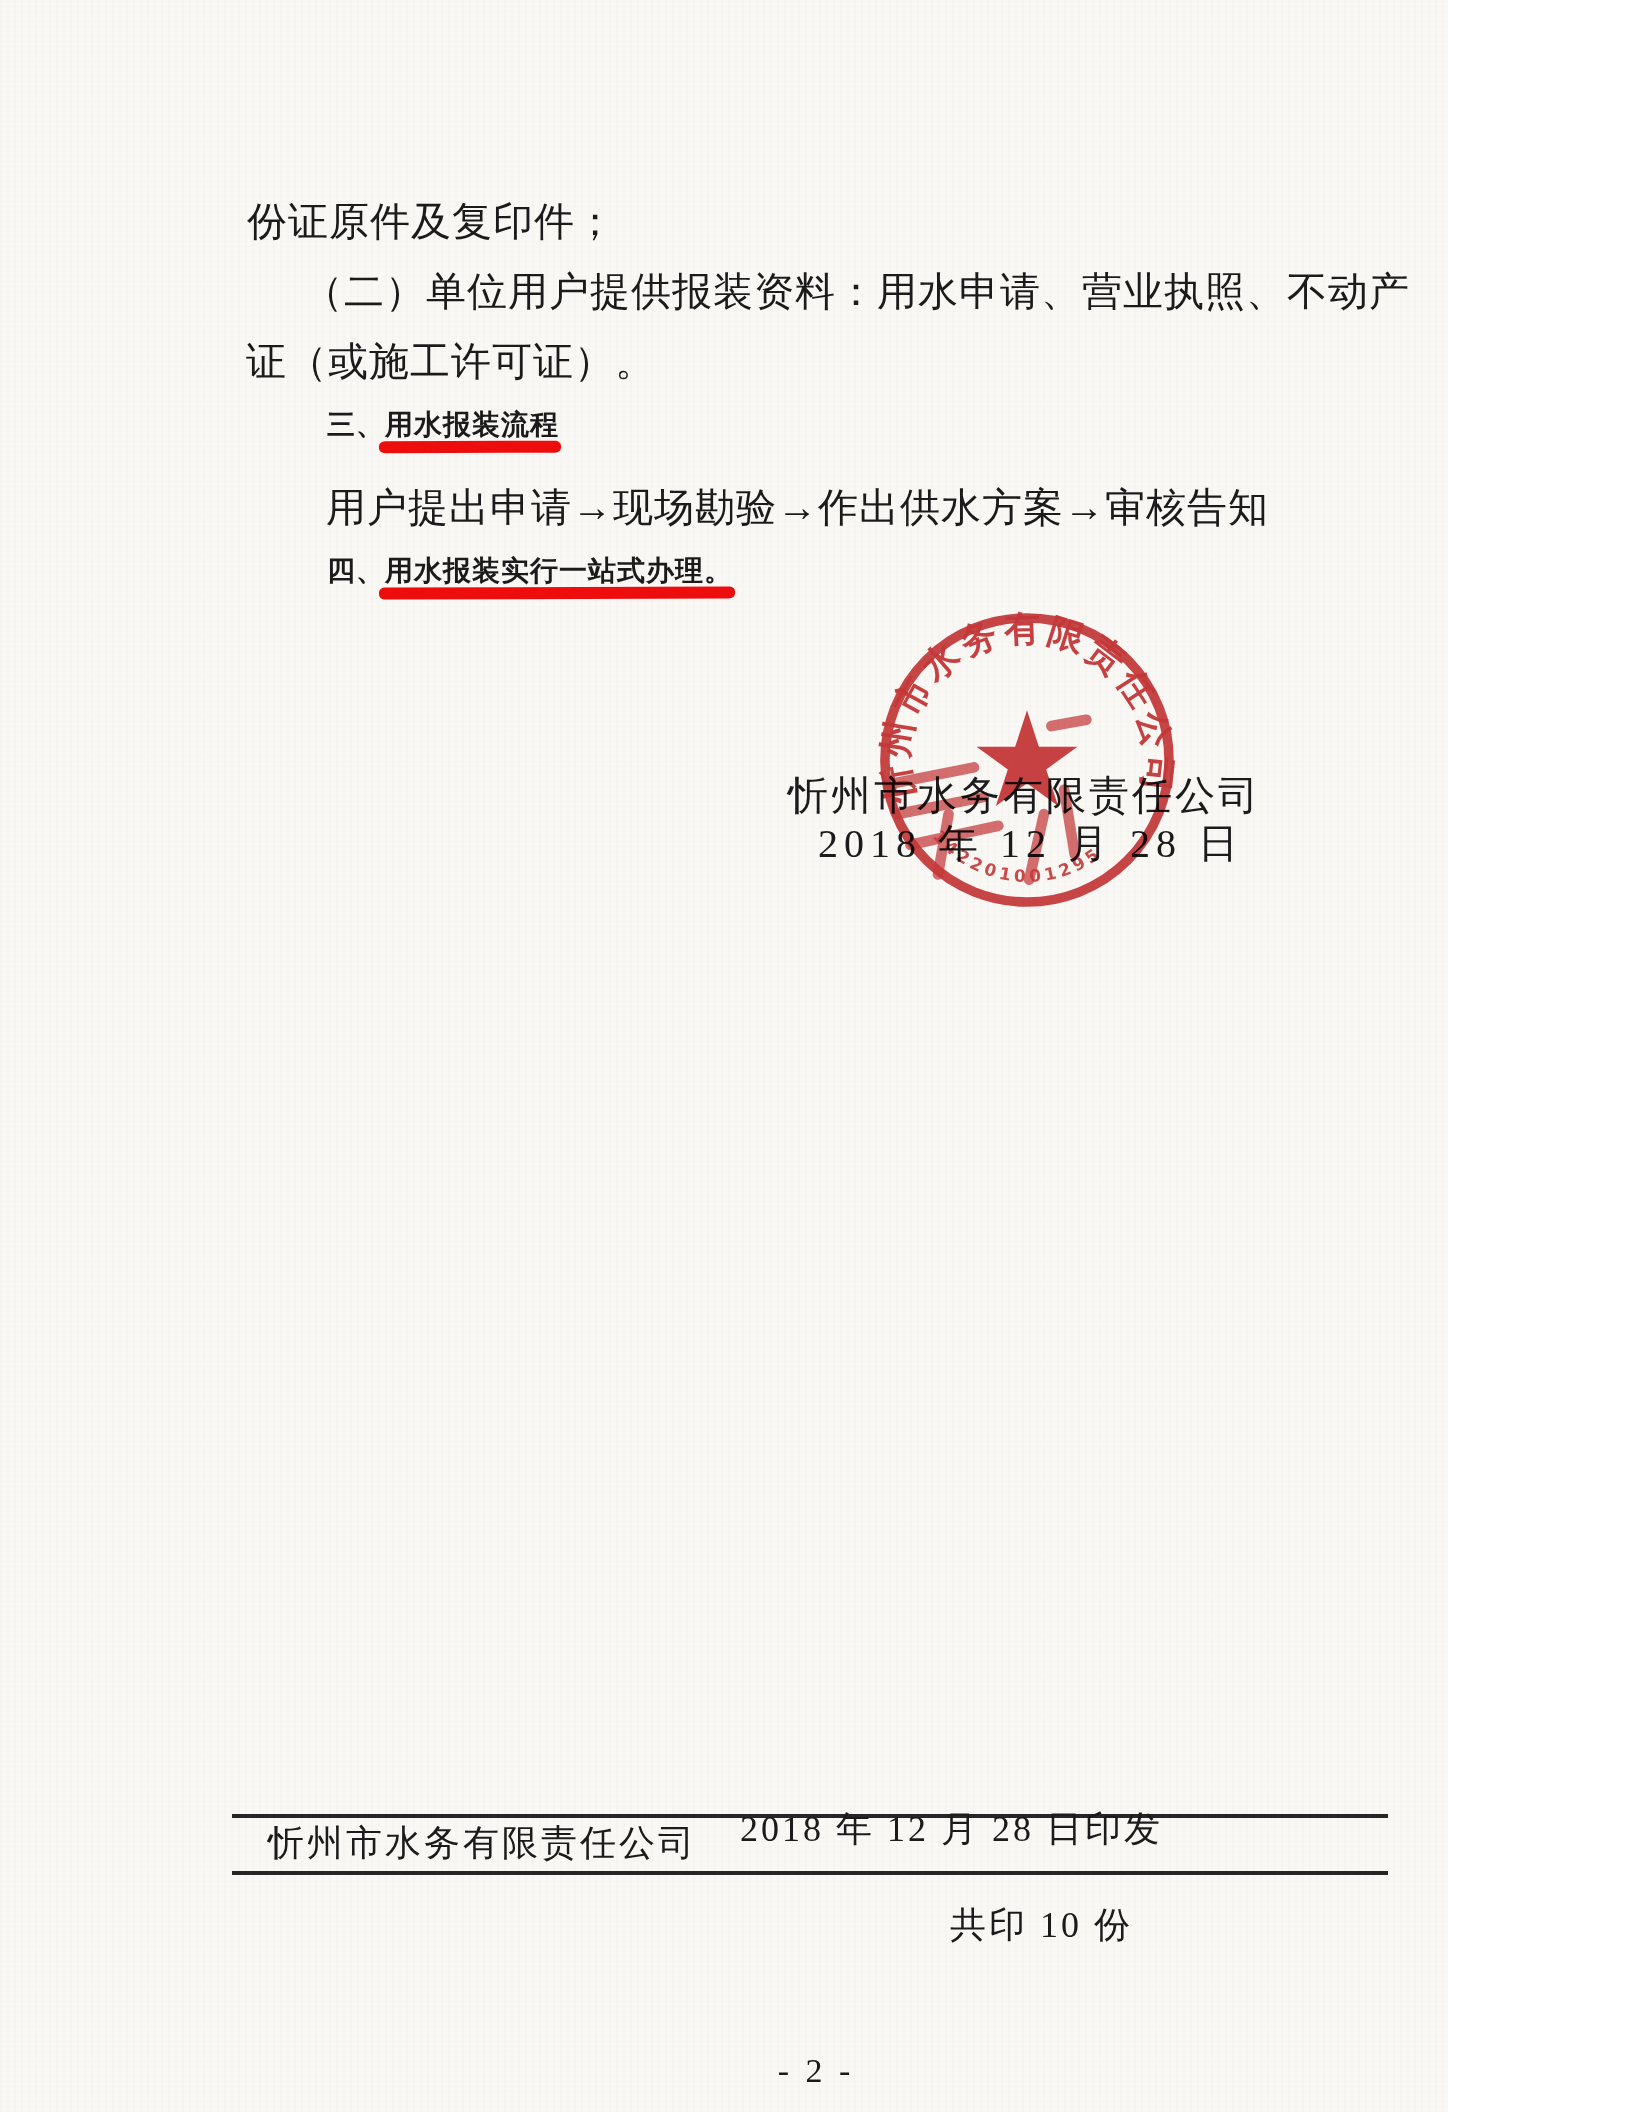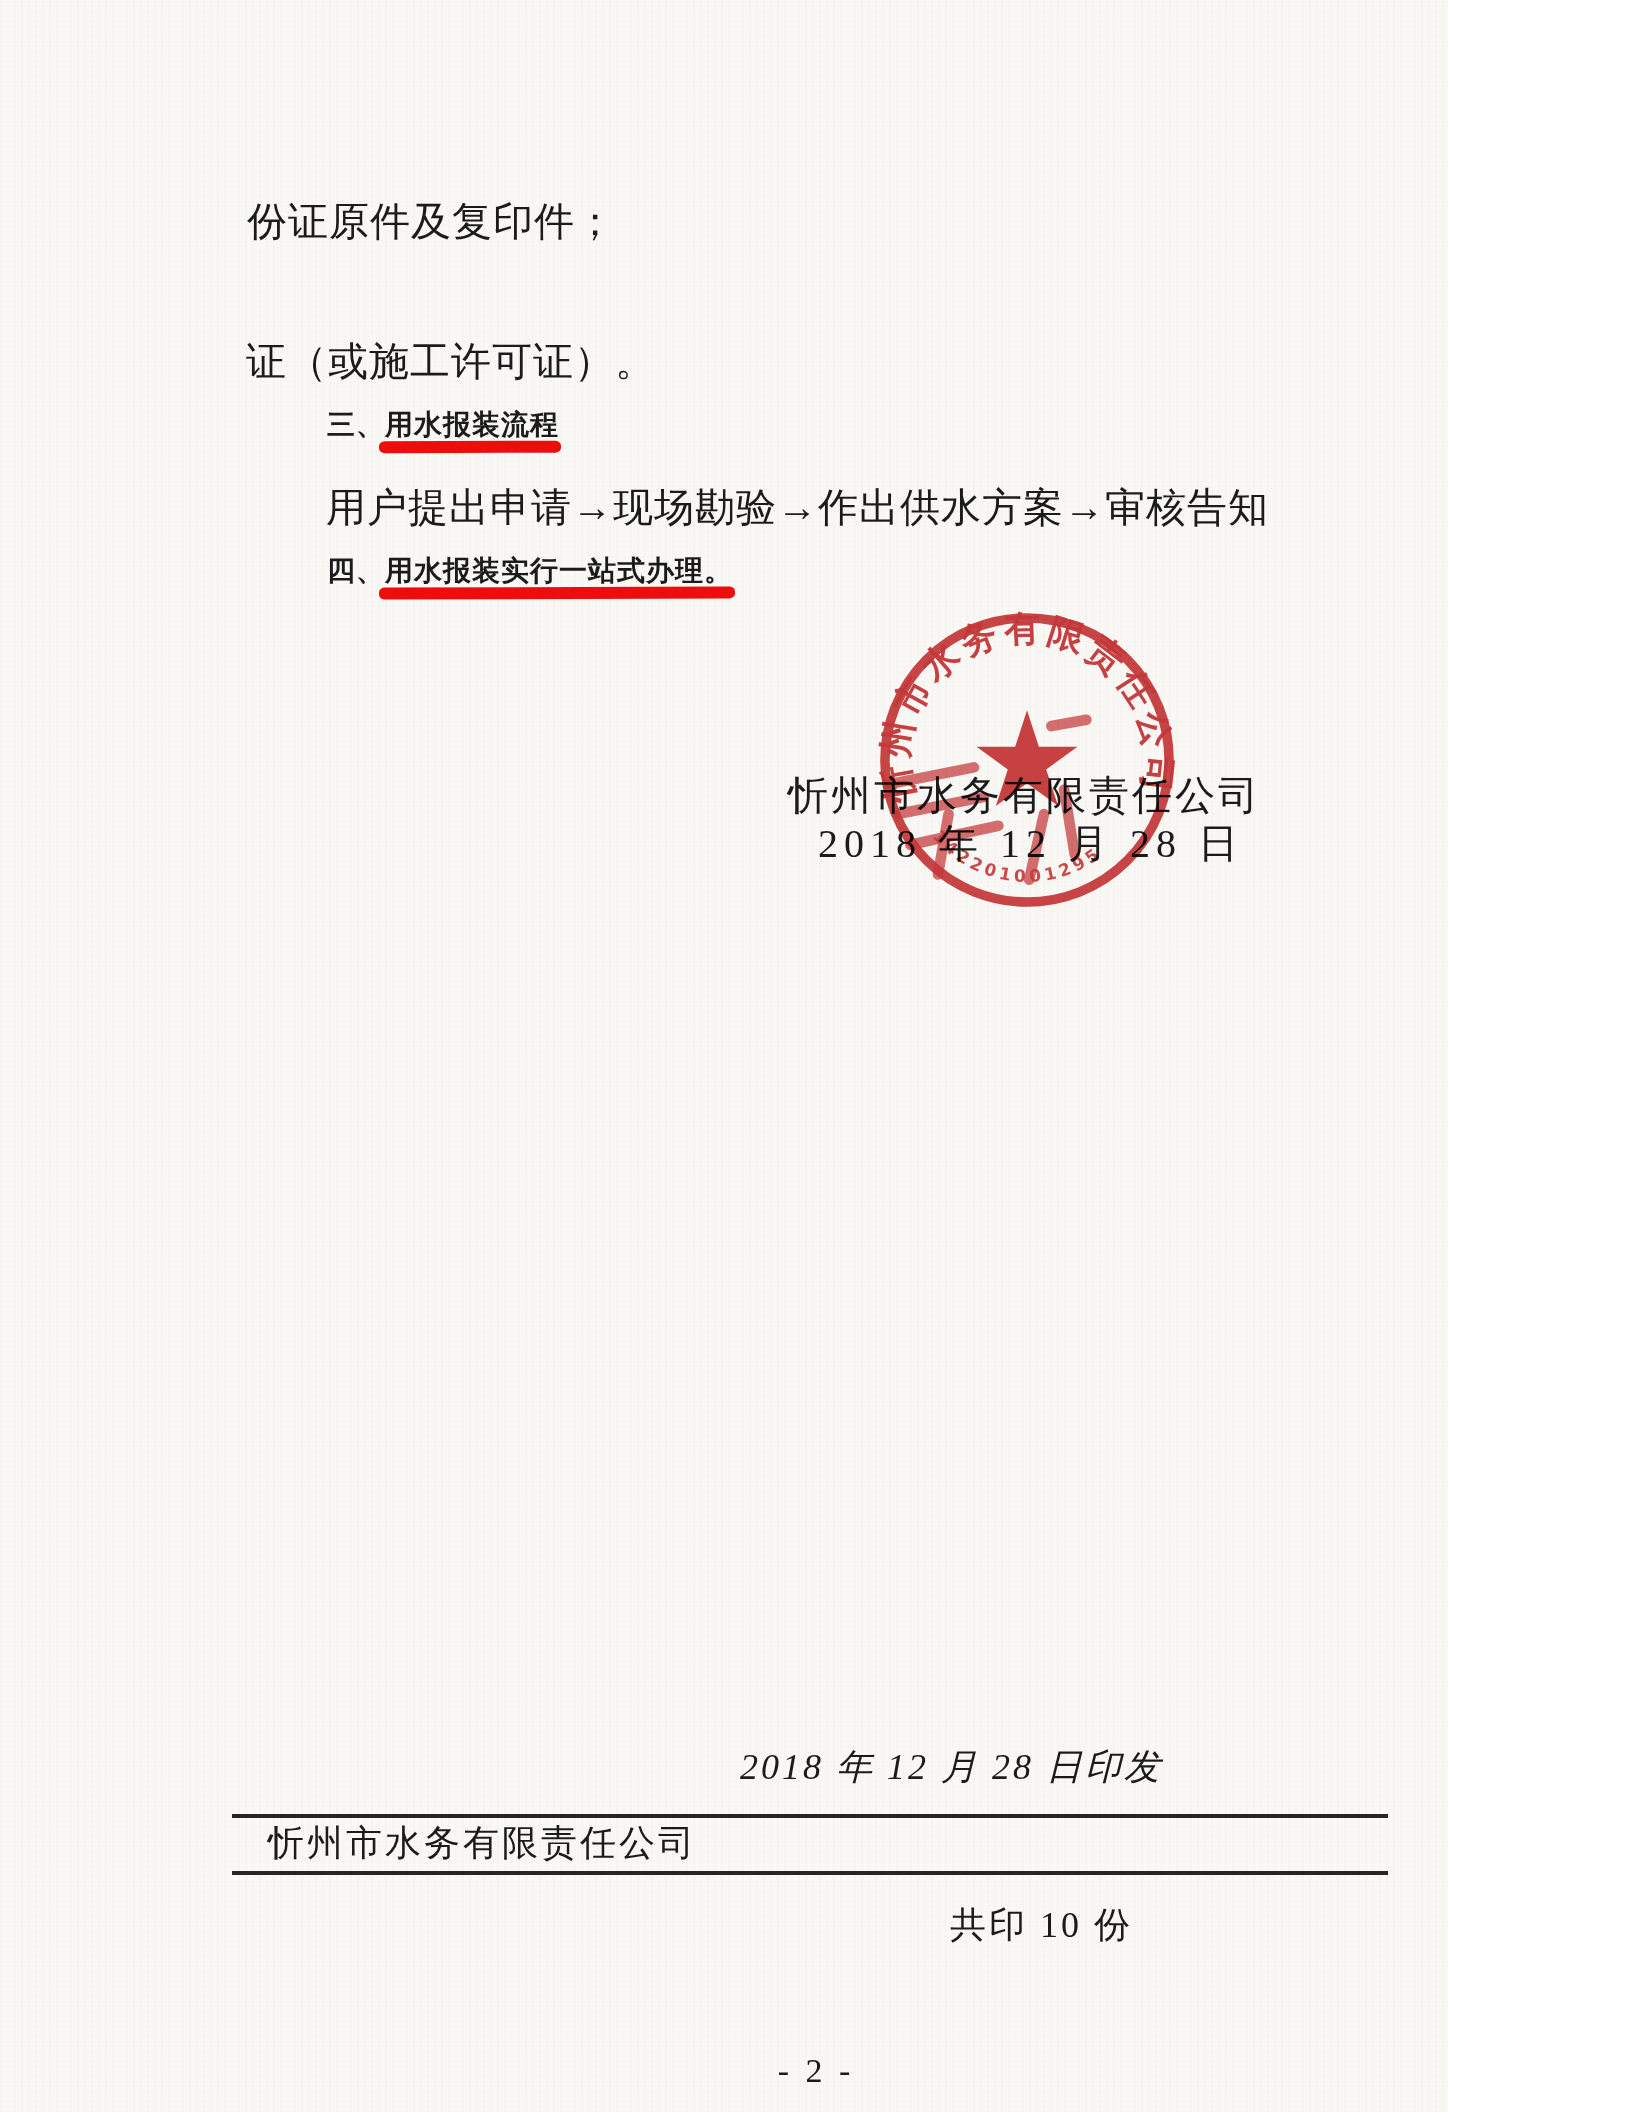--- a/index.html
+++ b/index.html
@@ -32,20 +32,21 @@
   .footer-text{font-size:36px;letter-spacing:3px;}
   .page-num{position:absolute;left:0;width:1632px;text-align:center;font-size:34px;letter-spacing:4px;}
 </style>
 </head>
 <body>
 
 <div class="page" style="--accent:#ec0d0c;">
 
   <div class="txt body-line" style="left:247px;top:198px;">份证原件及复印件；</div>
 
+  <div class="txt body-line" style="left:303px;top:268px;">（二）单位用户提供报装资料：用水申请、营业执照、不动产</div>
 
   <div class="txt body-line" style="left:246px;top:338px;">证（或施工许可证）。</div>
 
   <div class="txt heading" style="left:327px;top:408px;">
     <span>三、</span><span class="ul-red">用水报装流程</span>
   </div>
 
   <div class="txt body-line" style="left:326px;top:484px;">用户提出申请→现场勘验→作出供水方案→审核告知</div>
 
   <div class="txt heading" style="left:327px;top:554px;">
@@ -81,19 +82,19 @@
         <line x1="76" y1="201" x2="66" y2="258"></line>
         <line x1="166" y1="201" x2="152" y2="263"></line>
         <line x1="185" y1="178" x2="195" y2="239"></line>
         <line x1="173" y1="118" x2="206" y2="112"></line>
       </g>
     </svg>
   </div>
 
   <div class="footer-rule" style="top:1814px;"></div>
   <div class="txt footer-text" style="left:268px;top:1822px;">忻州市水务有限责任公司</div>
-  <div class="txt footer-text" style="right:285px;top:1746px;font-style:italic;">2018 年 12 月 28 日印发</div>
+  <div class="txt footer-text" style="right:285px;top:1808px;">2018 年 12 月 28 日印发</div>
   <div class="footer-rule" style="top:1871px;"></div>
   <div class="txt footer-text" style="right:315px;top:1884px;margin-top:20px;">共印 10 份</div>
 
   <div class="page-num" style="top:2052px;">- 2 -</div>
 
 </div>
 
 </body></html>

